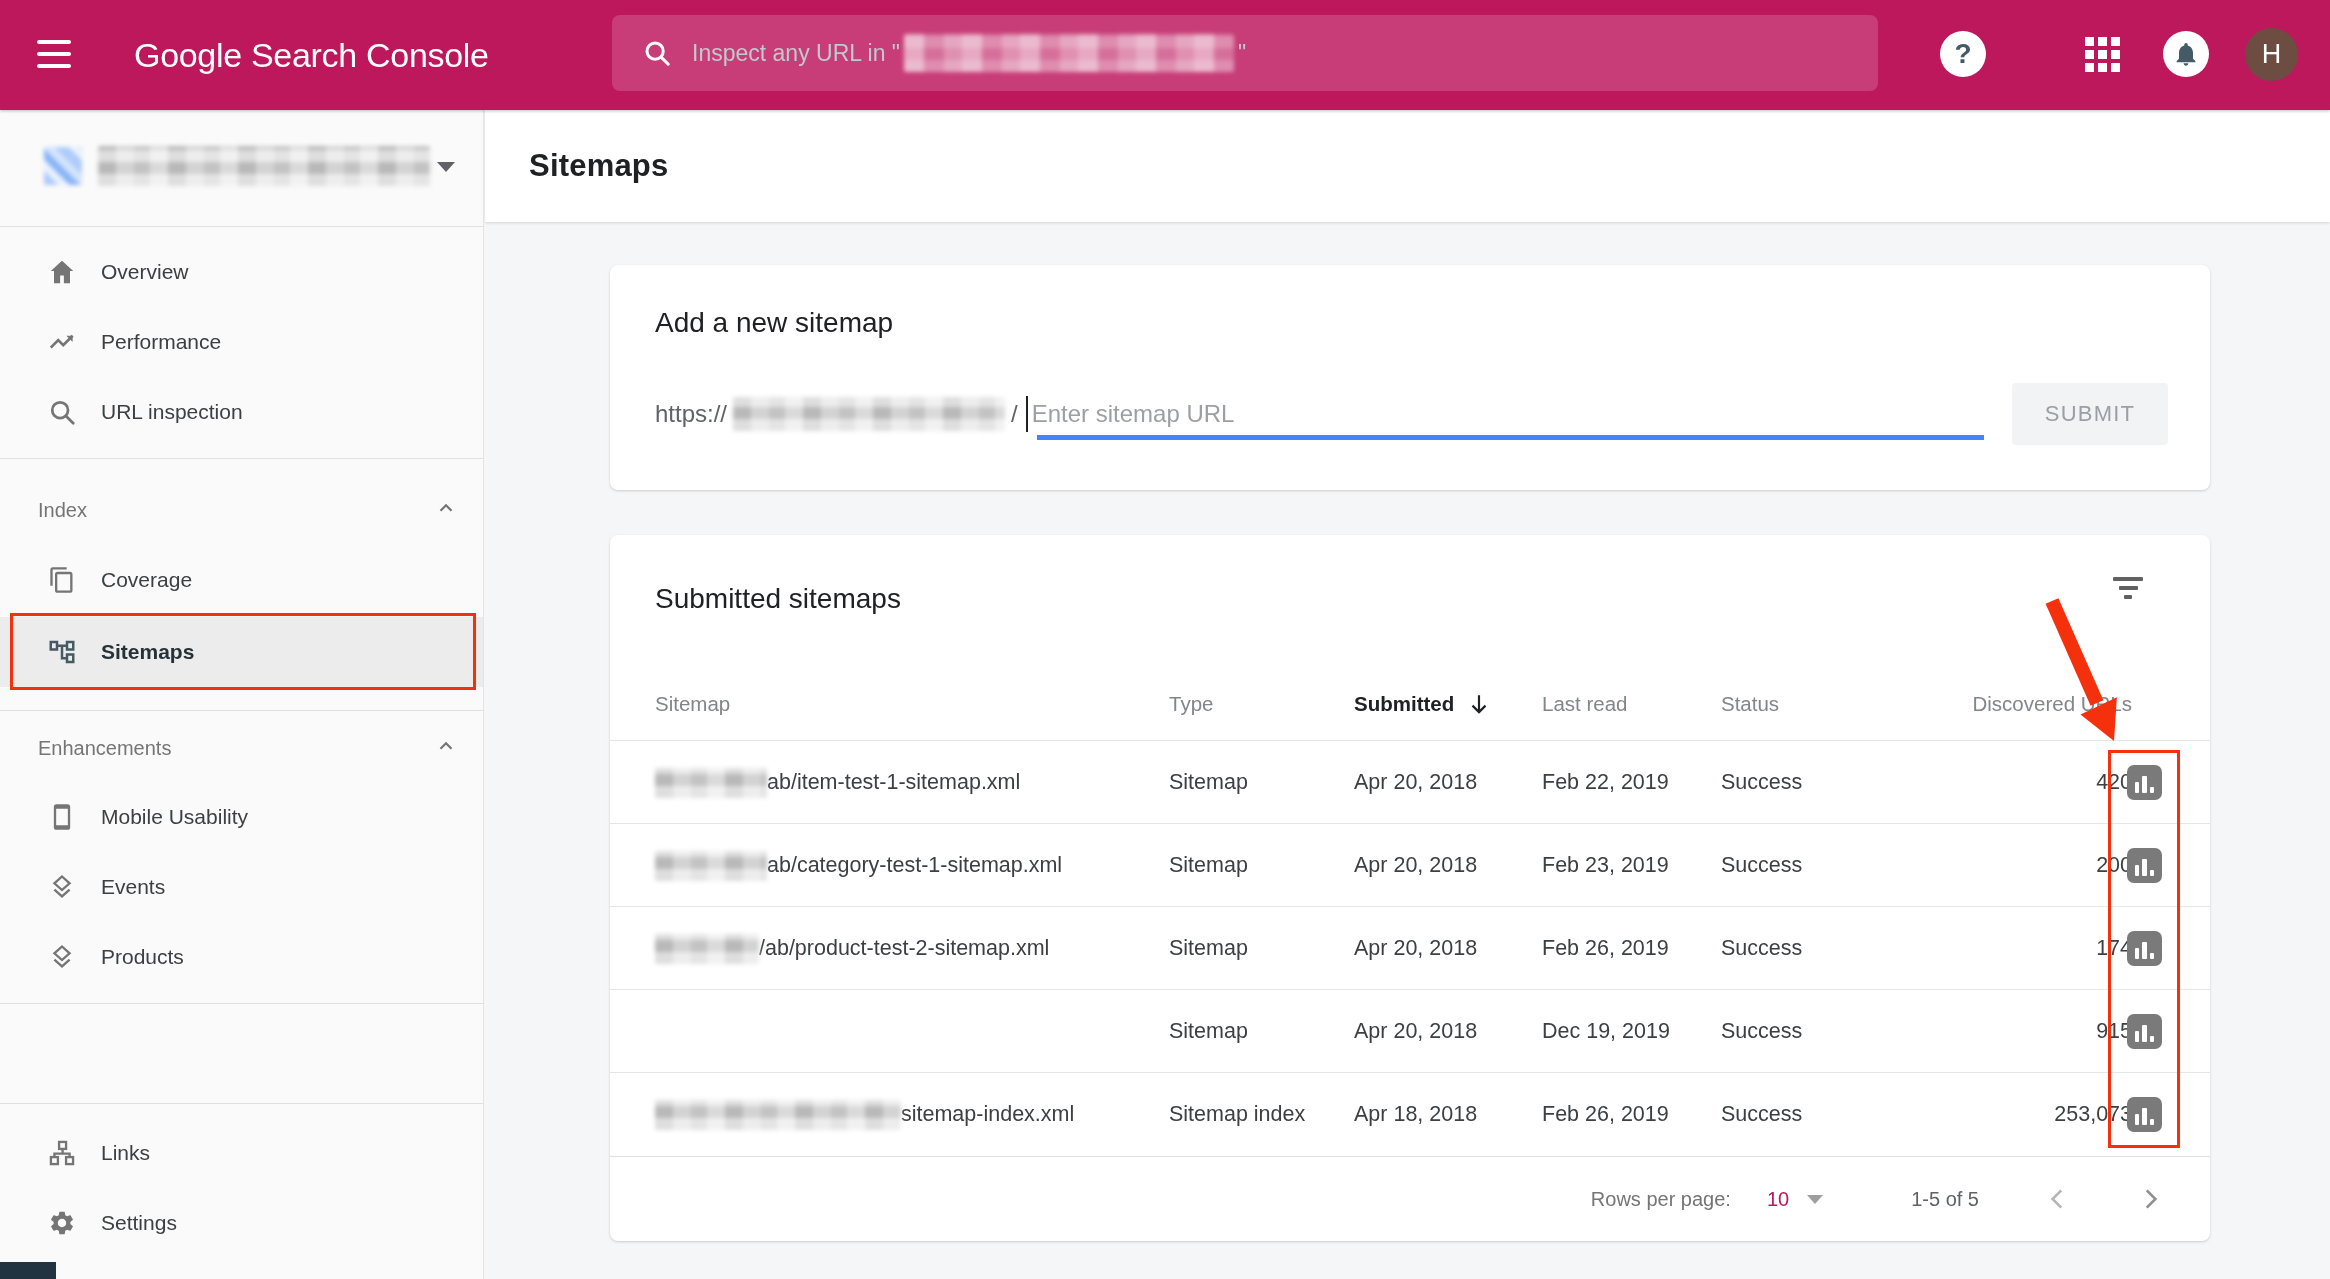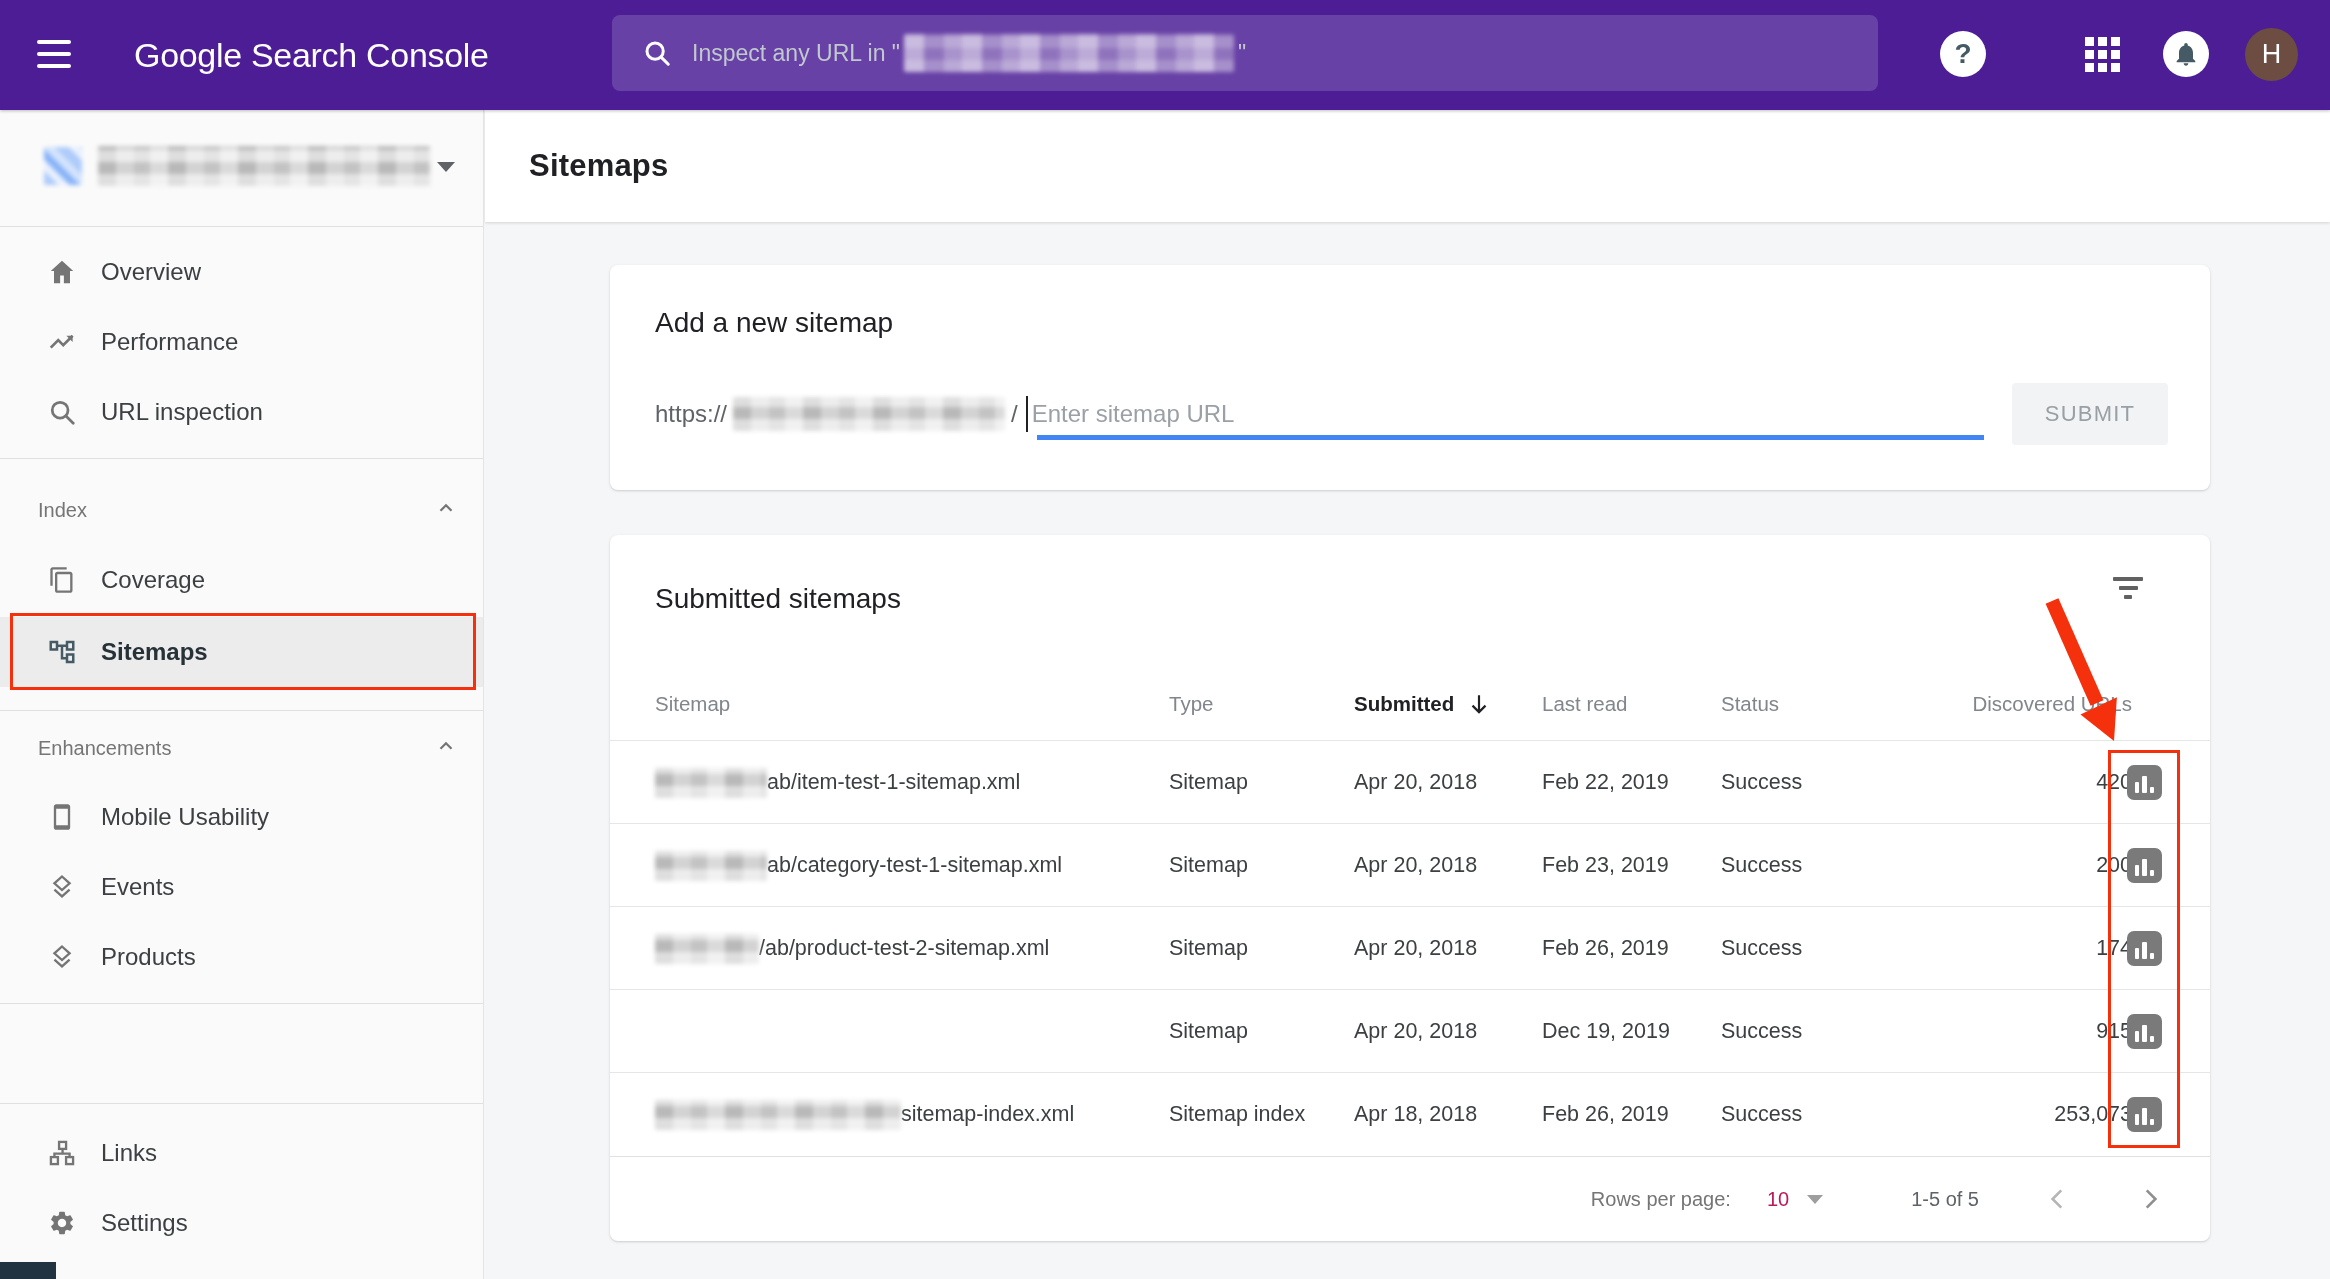--- a/index.html
+++ b/index.html
@@ -1,20 +1,20 @@
 <!DOCTYPE html>
 <html><head>
 <meta charset="utf-8">
 <style>
   * { margin:0; padding:0; box-sizing:border-box; }
   html,body { width:2330px; height:1279px; overflow:hidden; }
   body { font-family:"Liberation Sans","DejaVu Sans",sans-serif; background:#f5f6f7; position:relative; }
 
   
-  .topbar { position:absolute; left:0; top:0; width:2330px; height:110px; background:#4c1d95;
+  .topbar { position:absolute; left:0; top:0; width:2330px; height:110px; background:#be185d;
             box-shadow:0 1px 3px rgba(0,0,0,.25); z-index:30; }
   .hamburger { position:absolute; left:37px; top:40px; width:34px; height:30px; cursor:pointer; }
   .hamburger span { display:block; height:4px; width:34px; background:#fff; border-radius:2px; margin-bottom:8px; }
   .logo { position:absolute; left:134px; top:0; height:110px; display:flex; align-items:center;
           color:#fff; font-size:34px; letter-spacing:-.3px; white-space:nowrap; }
   .searchbar { position:absolute; left:612px; top:15px; width:1266px; height:76px; border-radius:8px;
                background:rgba(255,255,255,.16); display:flex; align-items:center; padding-left:30px; cursor:text; }
   .searchbar .ph { color:#c0c9ce; font-size:23px; display:flex; align-items:center; }
   .circle-btn { position:absolute; top:31px; width:46px; height:46px; border-radius:50%; background:#fff;
                 display:flex; align-items:center; justify-content:center; } 
@@ -41,21 +41,21 @@
   .sidebar { position:absolute; left:0; top:110px; width:484px; height:1169px; background:#fafafa;
              border-right:1px solid #e4e4e4; z-index:10; }
   .divider { position:absolute; left:0; width:100%; height:1px; background:#e0e0e0; }
   .prop { position:absolute; left:0; top:0; width:100%; height:114px; cursor:pointer; }
   .prop .fav { position:absolute; left:44px; top:37px; width:38px; height:38px; }
   .prop .pname { position:absolute; left:98px; top:36px; width:332px; height:40px; }
   .prop .caret { position:absolute; right:28px; top:52px; width:0; height:0;
                  border-left:9px solid transparent; border-right:9px solid transparent; border-top:10px solid #5f6368; }
   .nav-item { position:absolute; left:0; width:100%; height:70px; display:flex; align-items:center; cursor:pointer; }
   .nav-item .nicon { width:30px; height:30px; margin-left:47px; flex:none; display:flex; align-items:center; justify-content:center; }
-  .nav-item .nlabel { margin-left:24px; font-size:24px; color:#3c4043; }
+  .nav-item .nlabel { margin-left:24px; font-size:21px; color:#3c4043; }
   .nav-sel-bg { position:absolute; left:0; top:507px; width:100%; height:70px; background:#ececec; }
   .nav-item.selected .nlabel { color:#263238; font-weight:700; }
   .sec-head { position:absolute; left:0; width:100%; height:50px; display:flex; align-items:center; cursor:pointer; }
   .sec-head .slabel { margin-left:38px; font-size:20px; color:#757575; }
   .sec-head .schev { position:absolute; right:26px; }
   .red-box-sidebar { position:absolute; left:10px; top:503px; width:466px; height:77px;
                      border:3px solid #f5300d; z-index:5; pointer-events:none; }
   .bottom-strip { position:absolute; left:0; top:1262px; width:56px; height:17px; background:#213240; z-index:40; }
 
   

